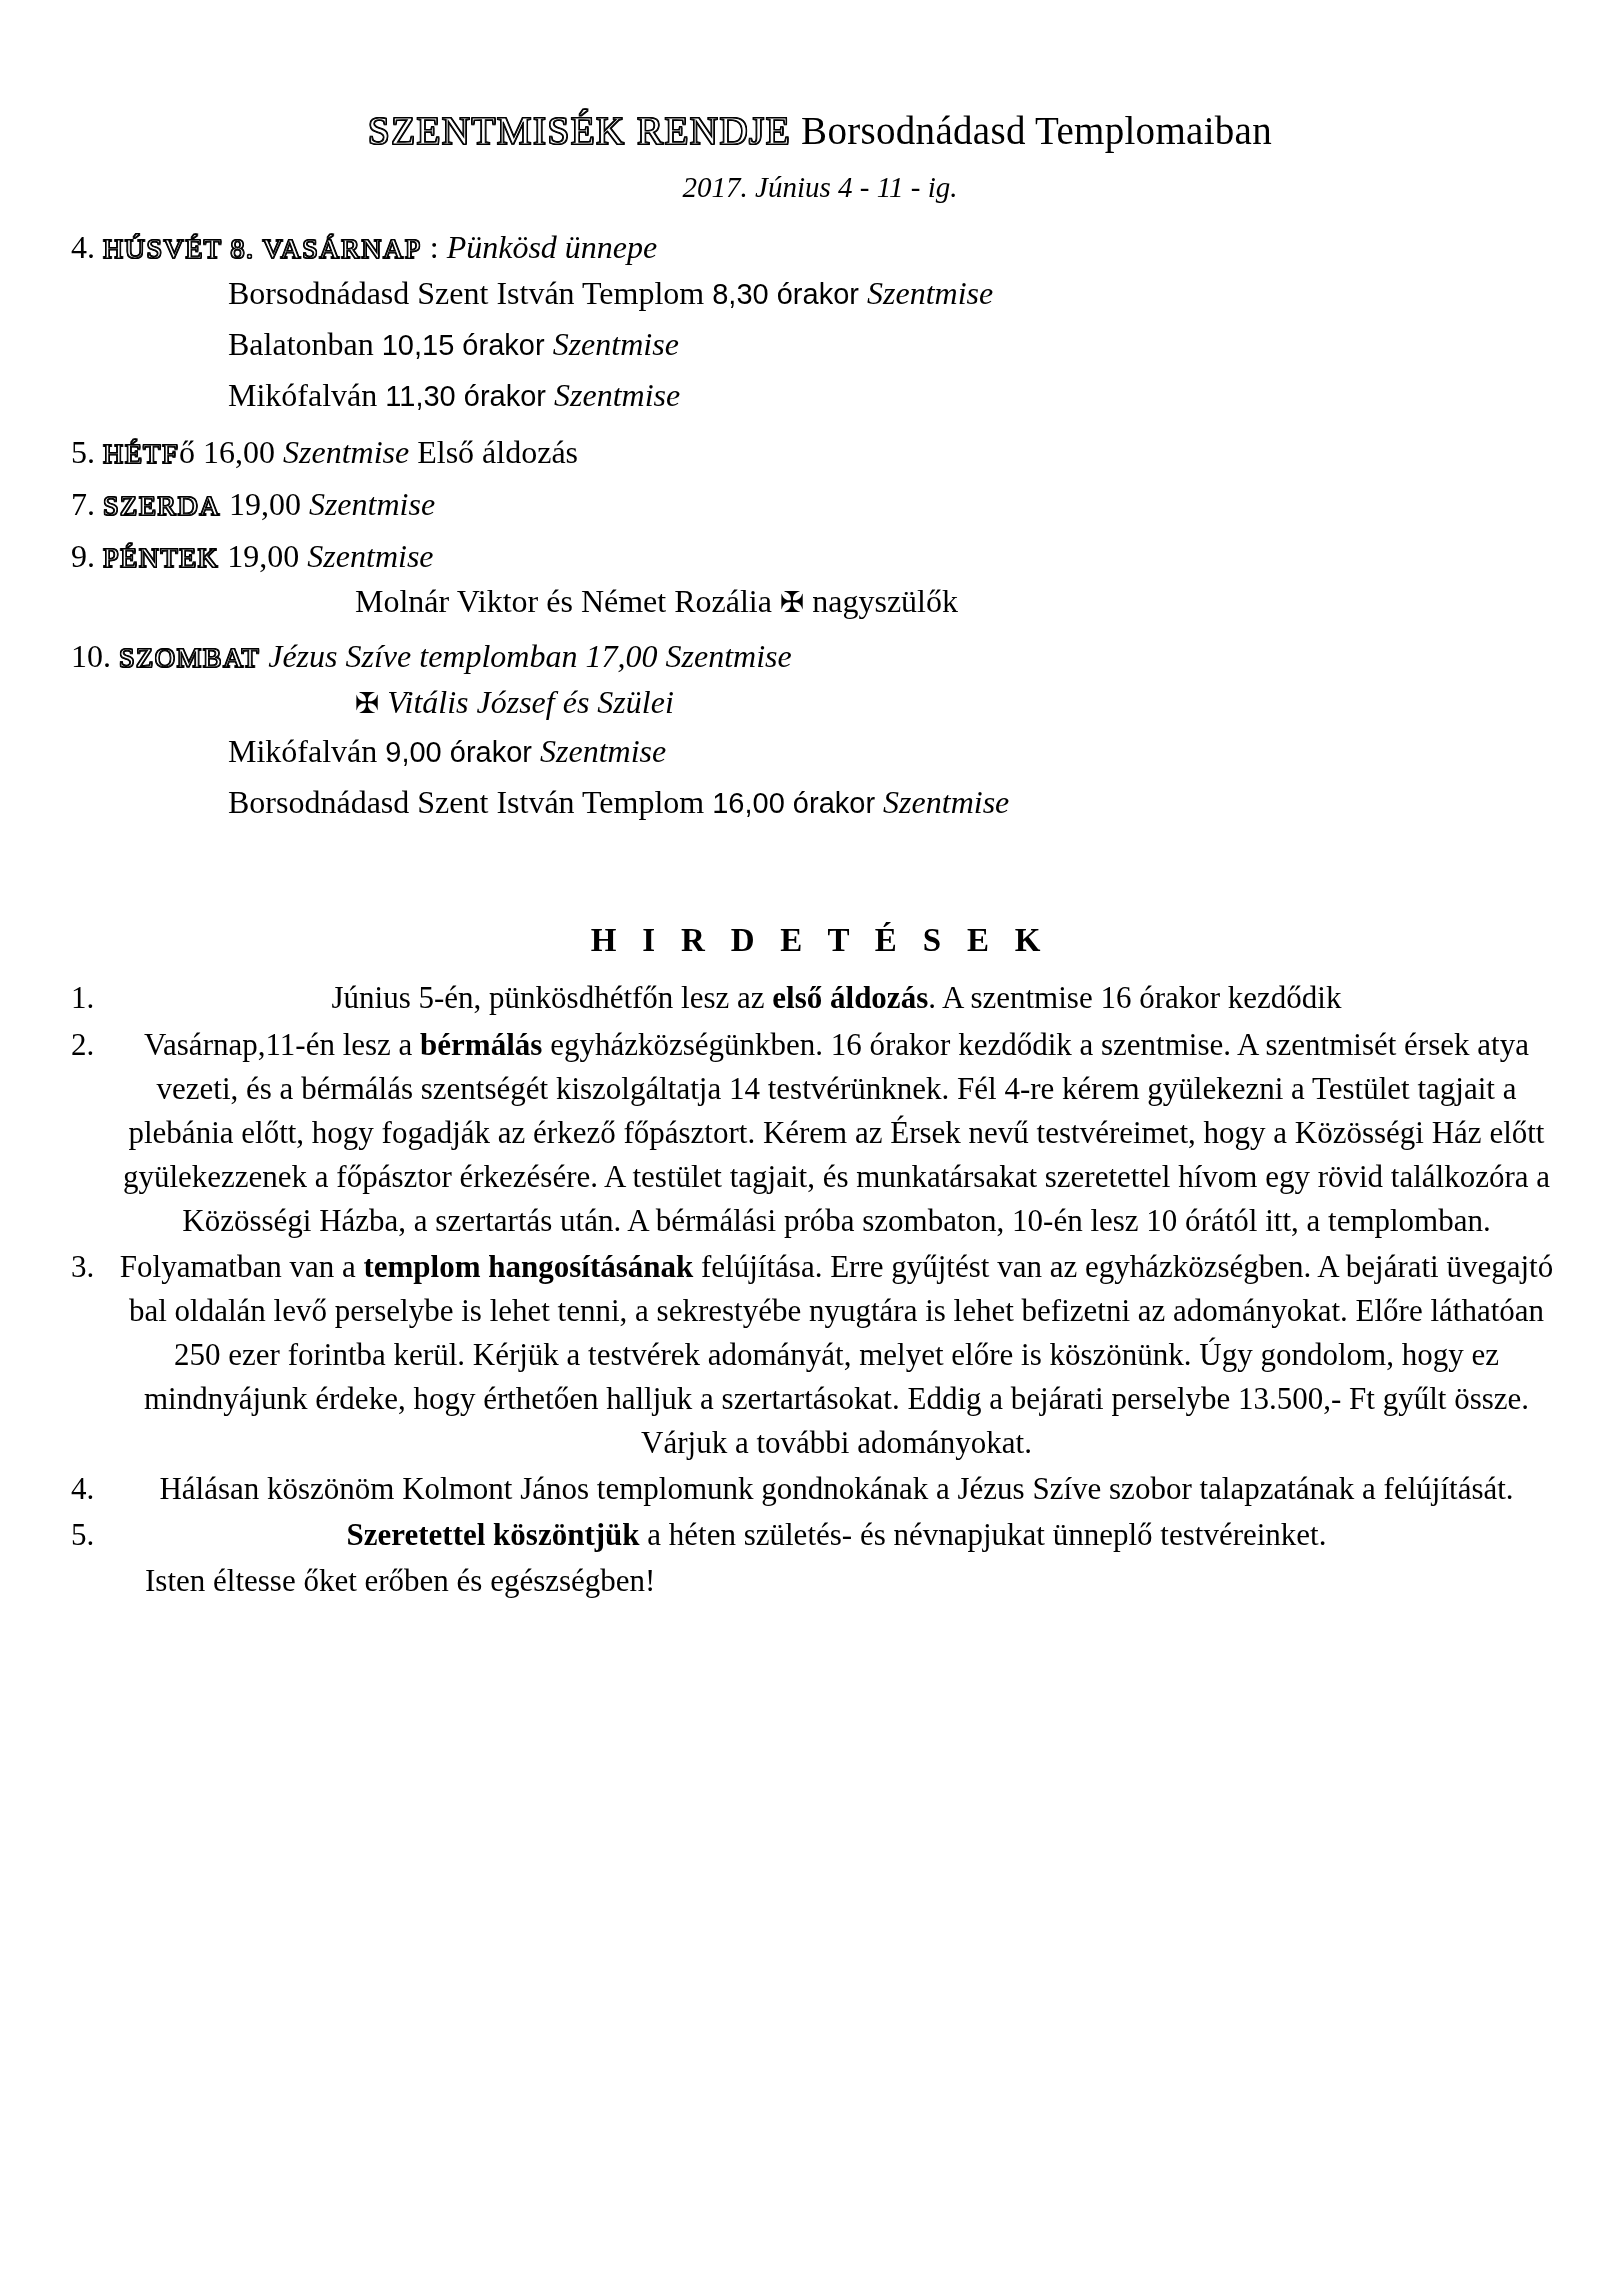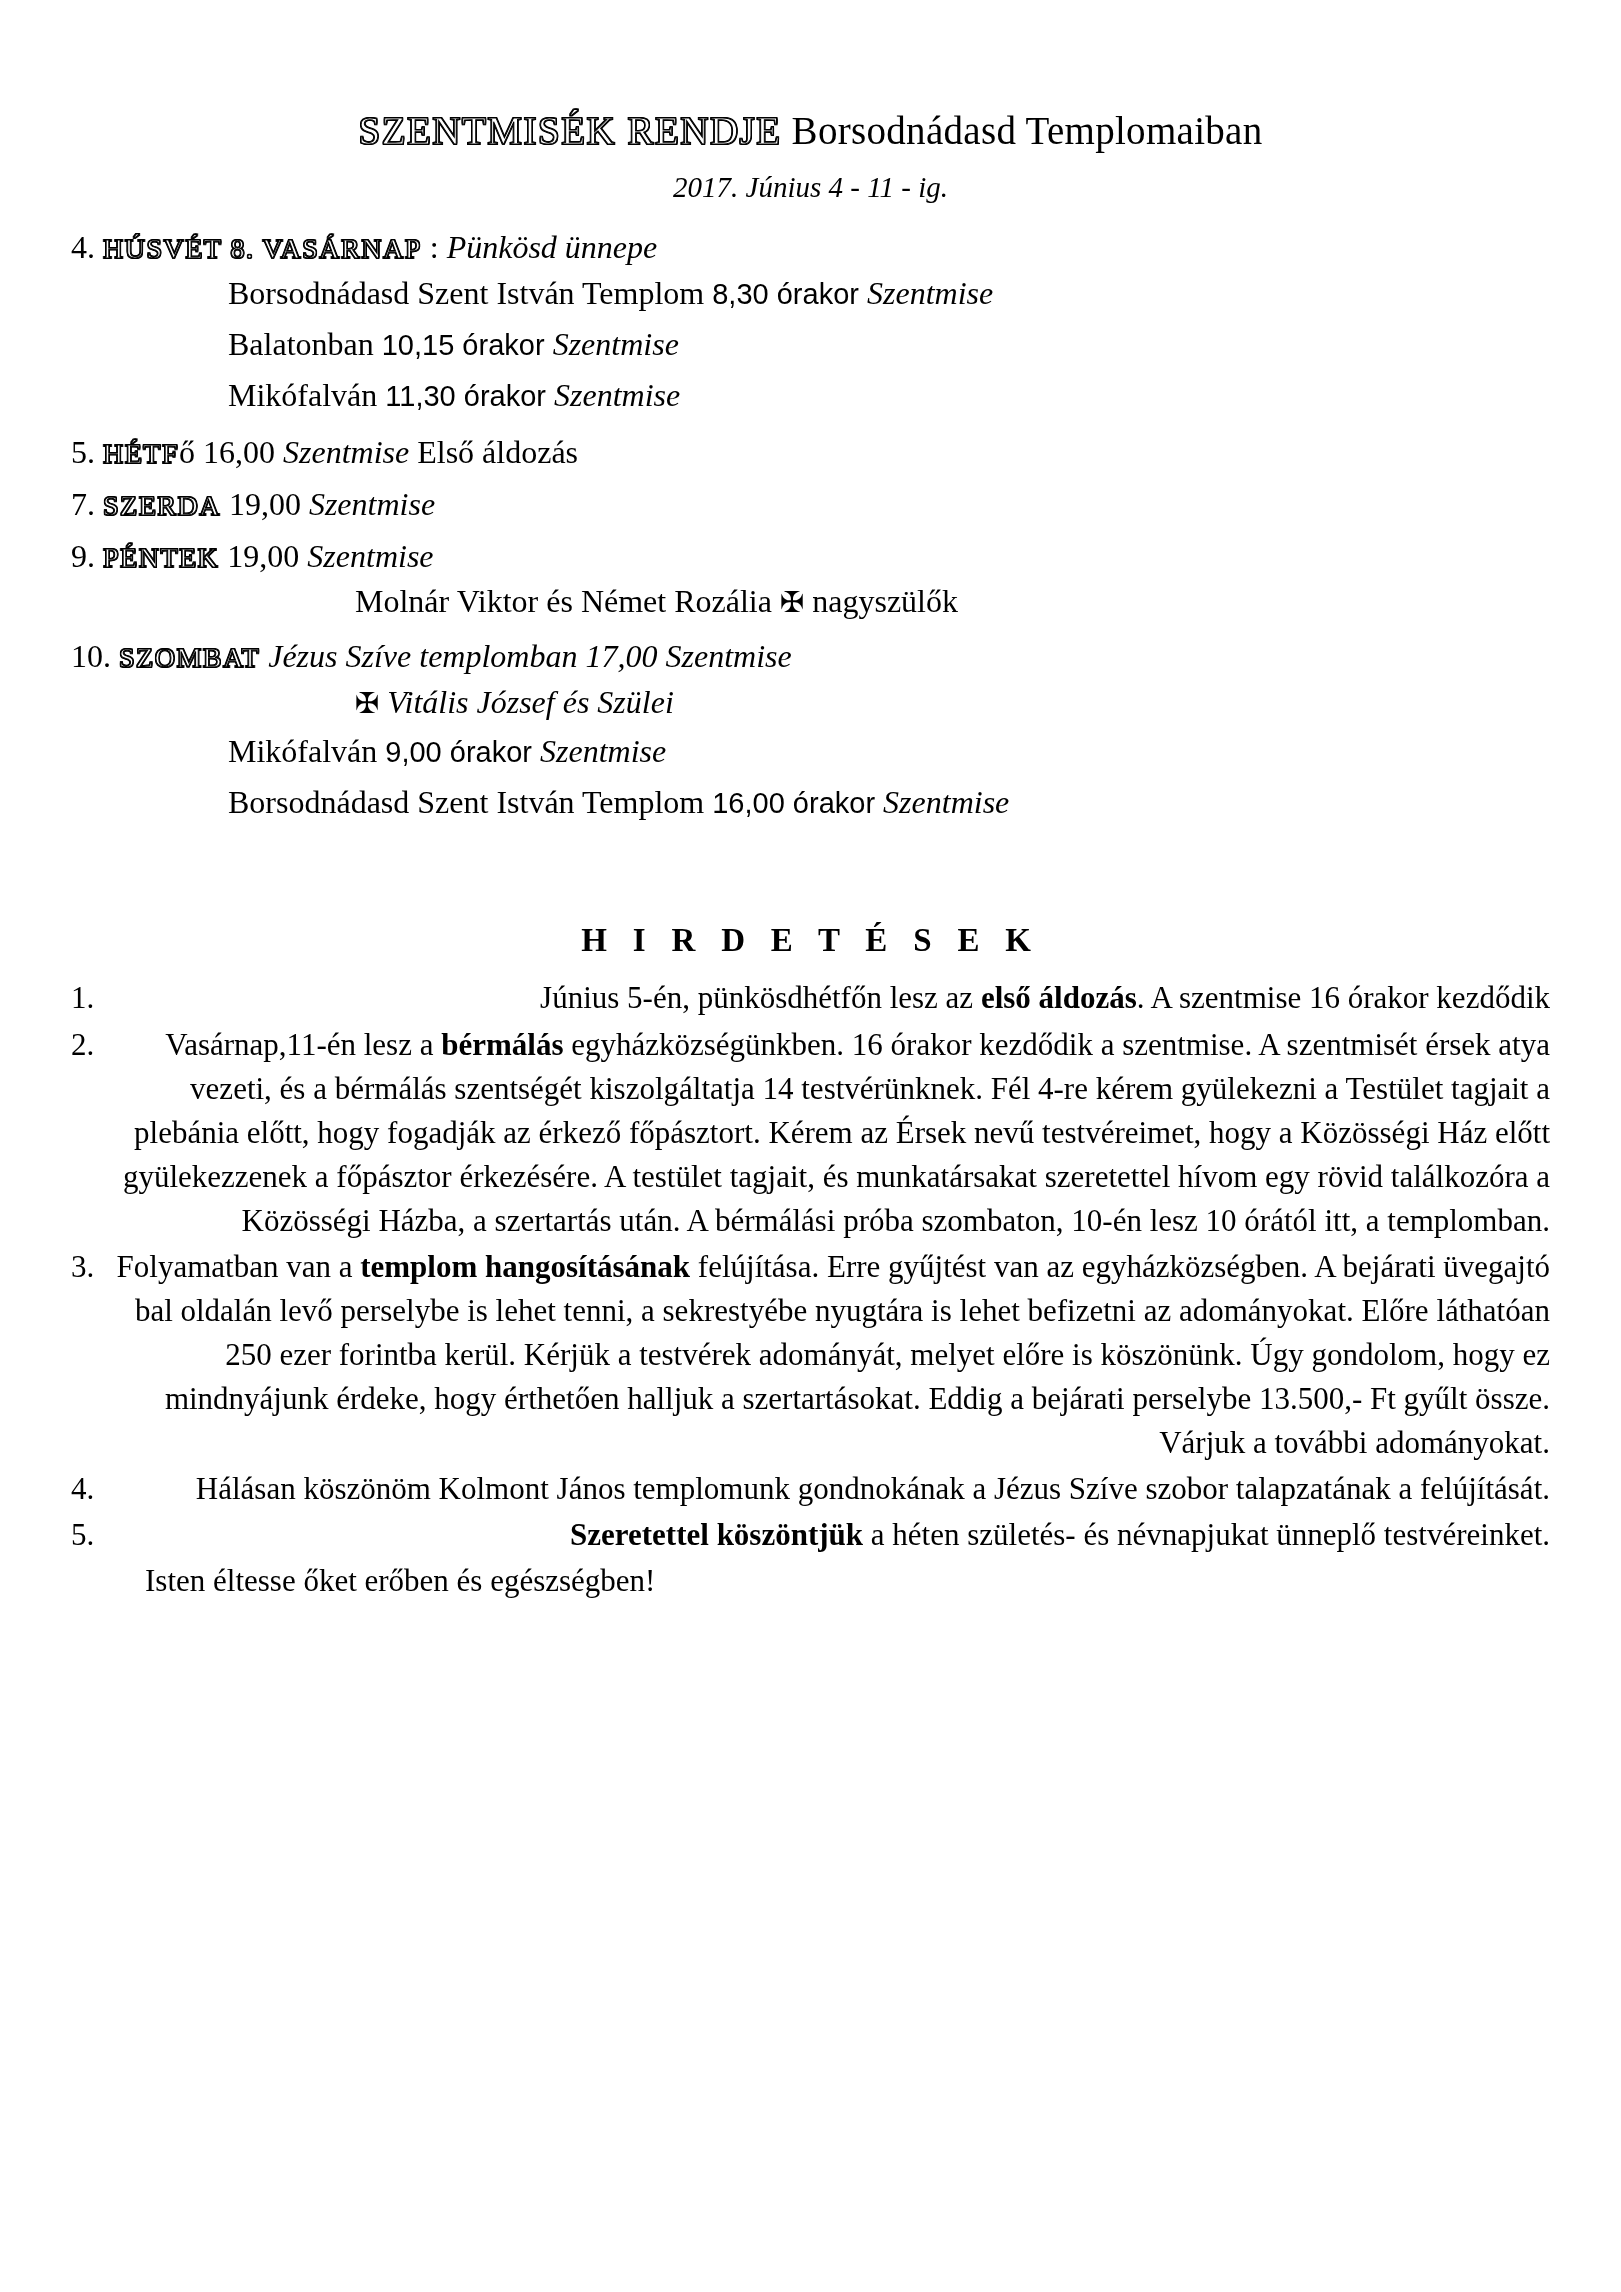--- a/index.html
+++ b/index.html
@@ -10,21 +10,21 @@
   body {
     width: 1621px;
     min-height: 2293px;
     font-family: "Liberation Serif", serif;
     color: #000000;
   }
   .page {
     width: 1621px;
     min-height: 2293px;
     box-sizing: border-box;
-    padding: 108px 71px 39px 71px;
+    padding: 108px 52px 39px 71px;
   }
 
   
   .title-line {
     text-align: center;
     font-size: 39px;
     letter-spacing: 0.3px;
     white-space: nowrap;
   }
   .outline {
@@ -109,21 +109,21 @@
     align-items: flex-start;
     margin-bottom: 2px;
   }
   .ann-num {
     flex: 0 0 auto;
     width: 33px;
     text-align: left;
   }
   .ann-text {
     flex: 1 1 auto;
-    text-align: right;
+    text-align: center;
   }
   .ann-text b { font-weight: bold; }
   .ann-sub {
     margin-left: 74px;
   }
 </style>
 </head>
 <body>
 
 <div class="page">

